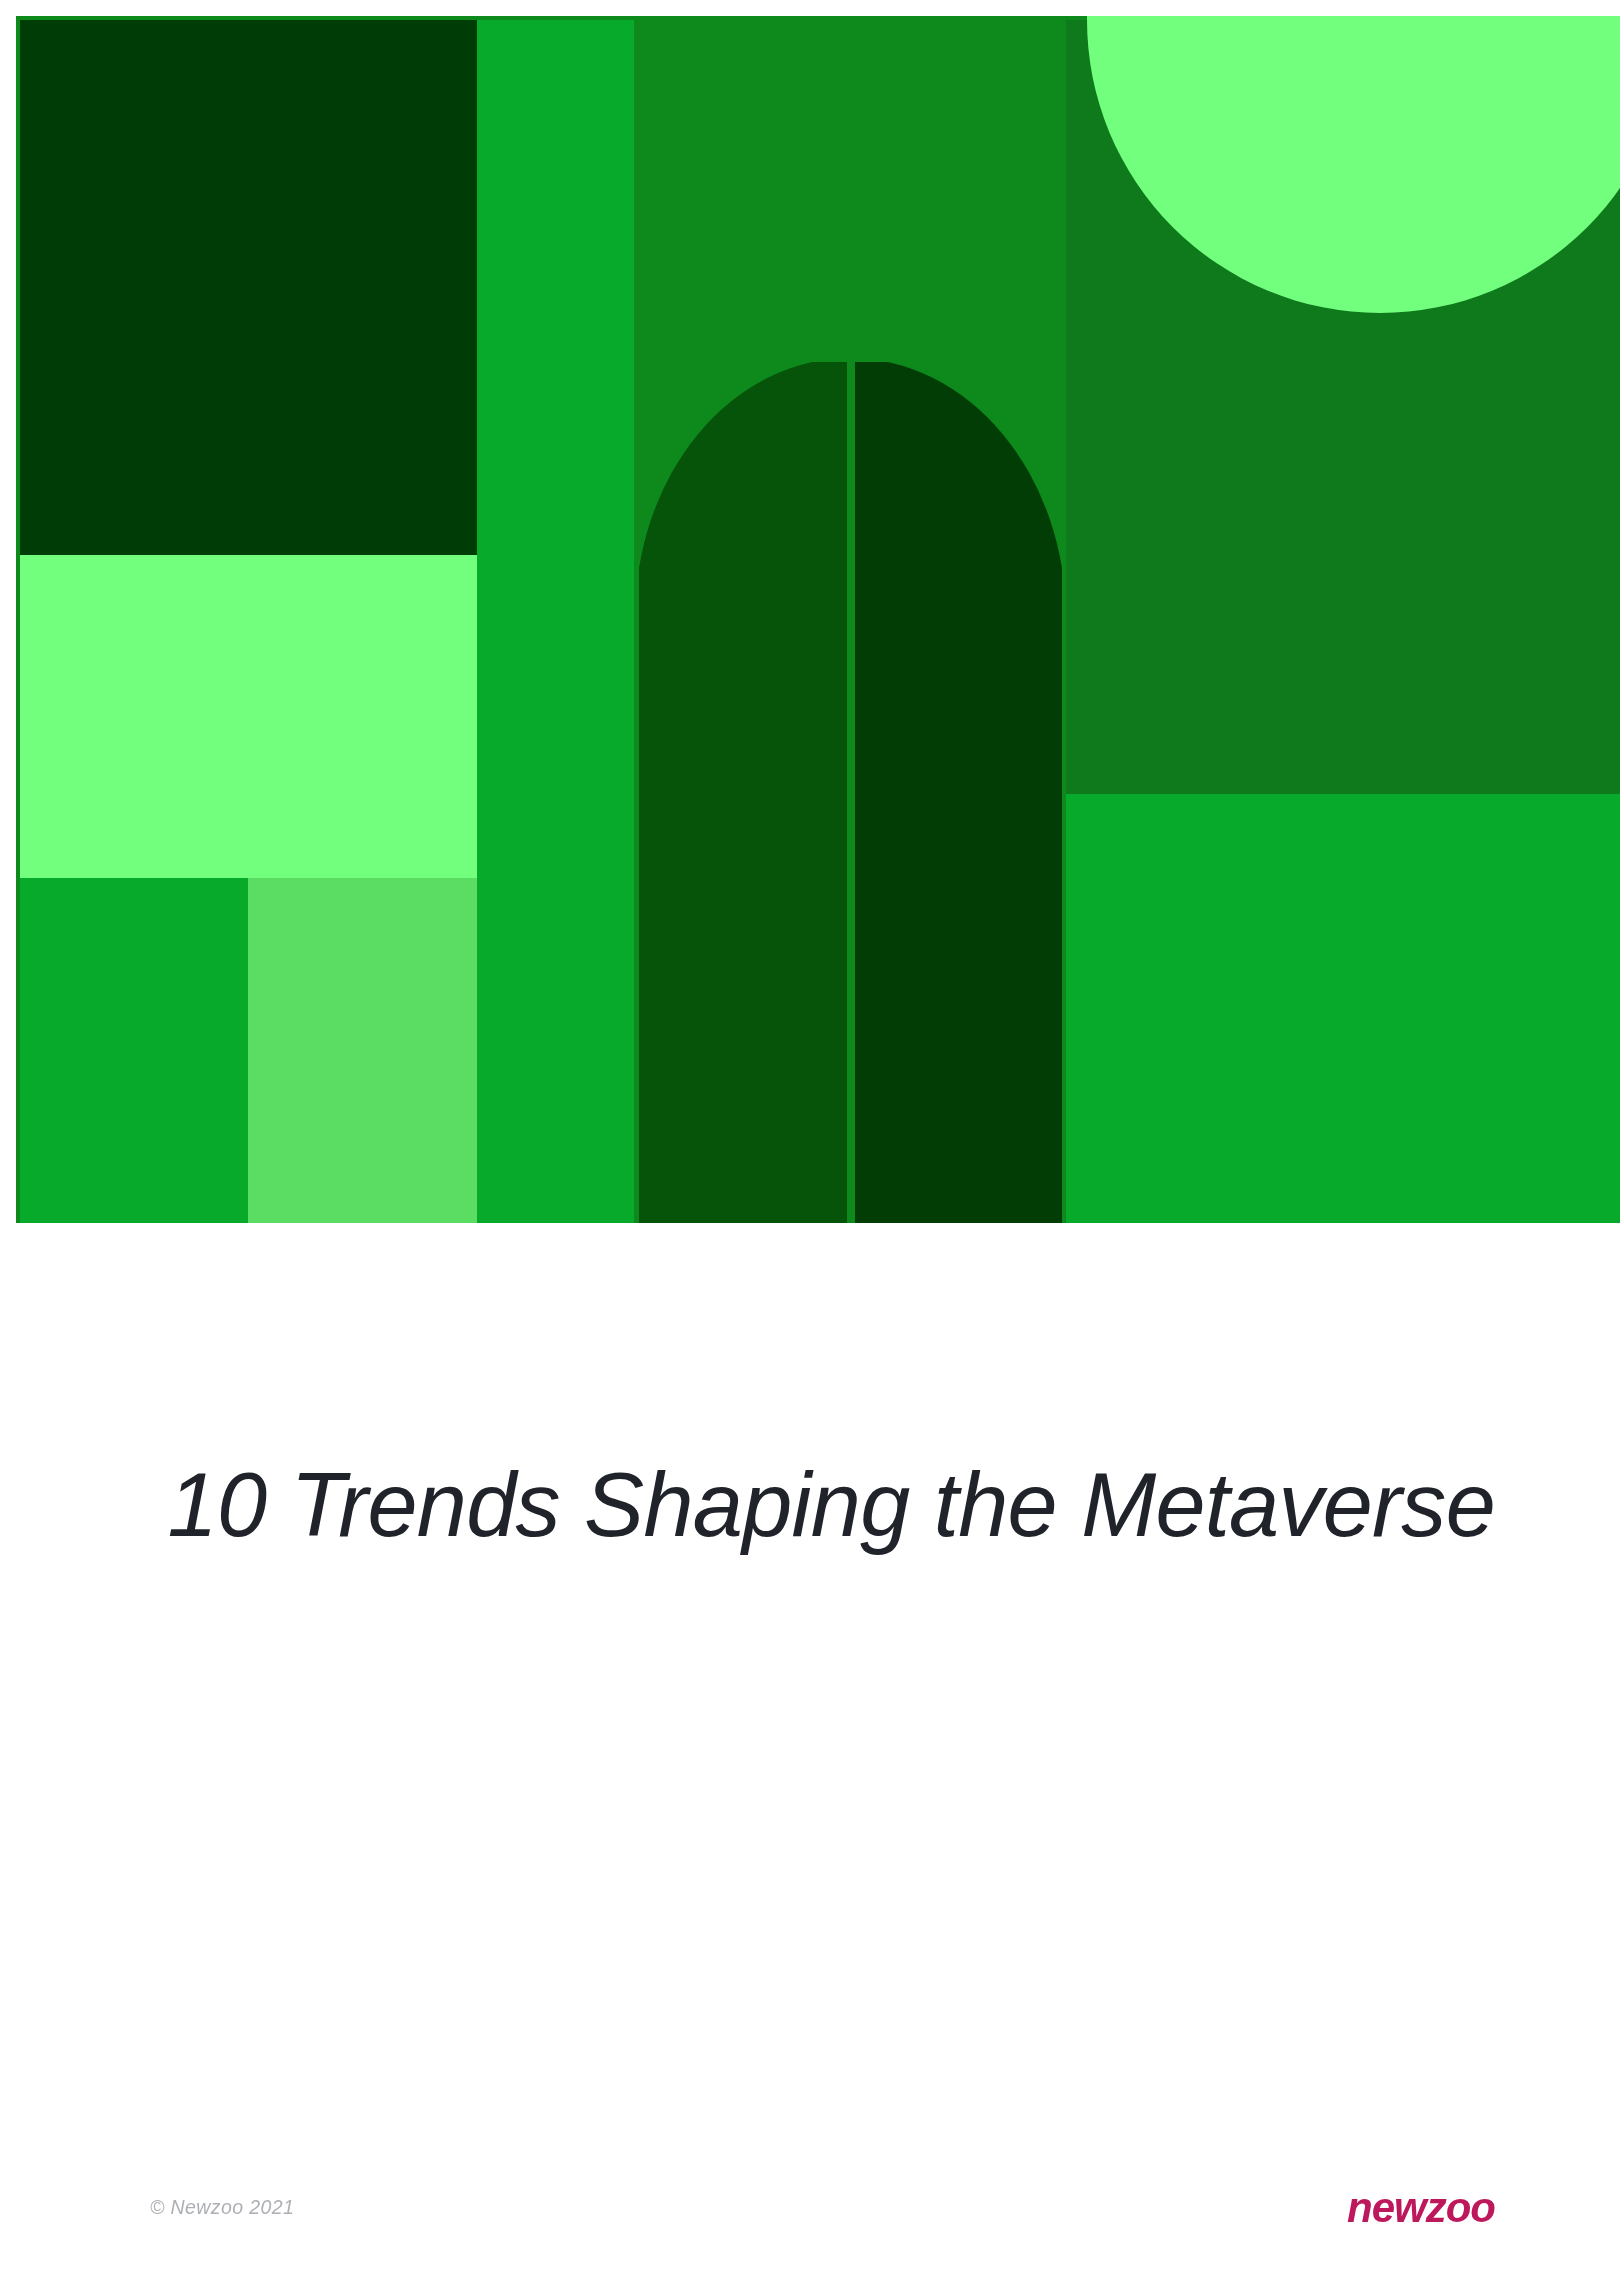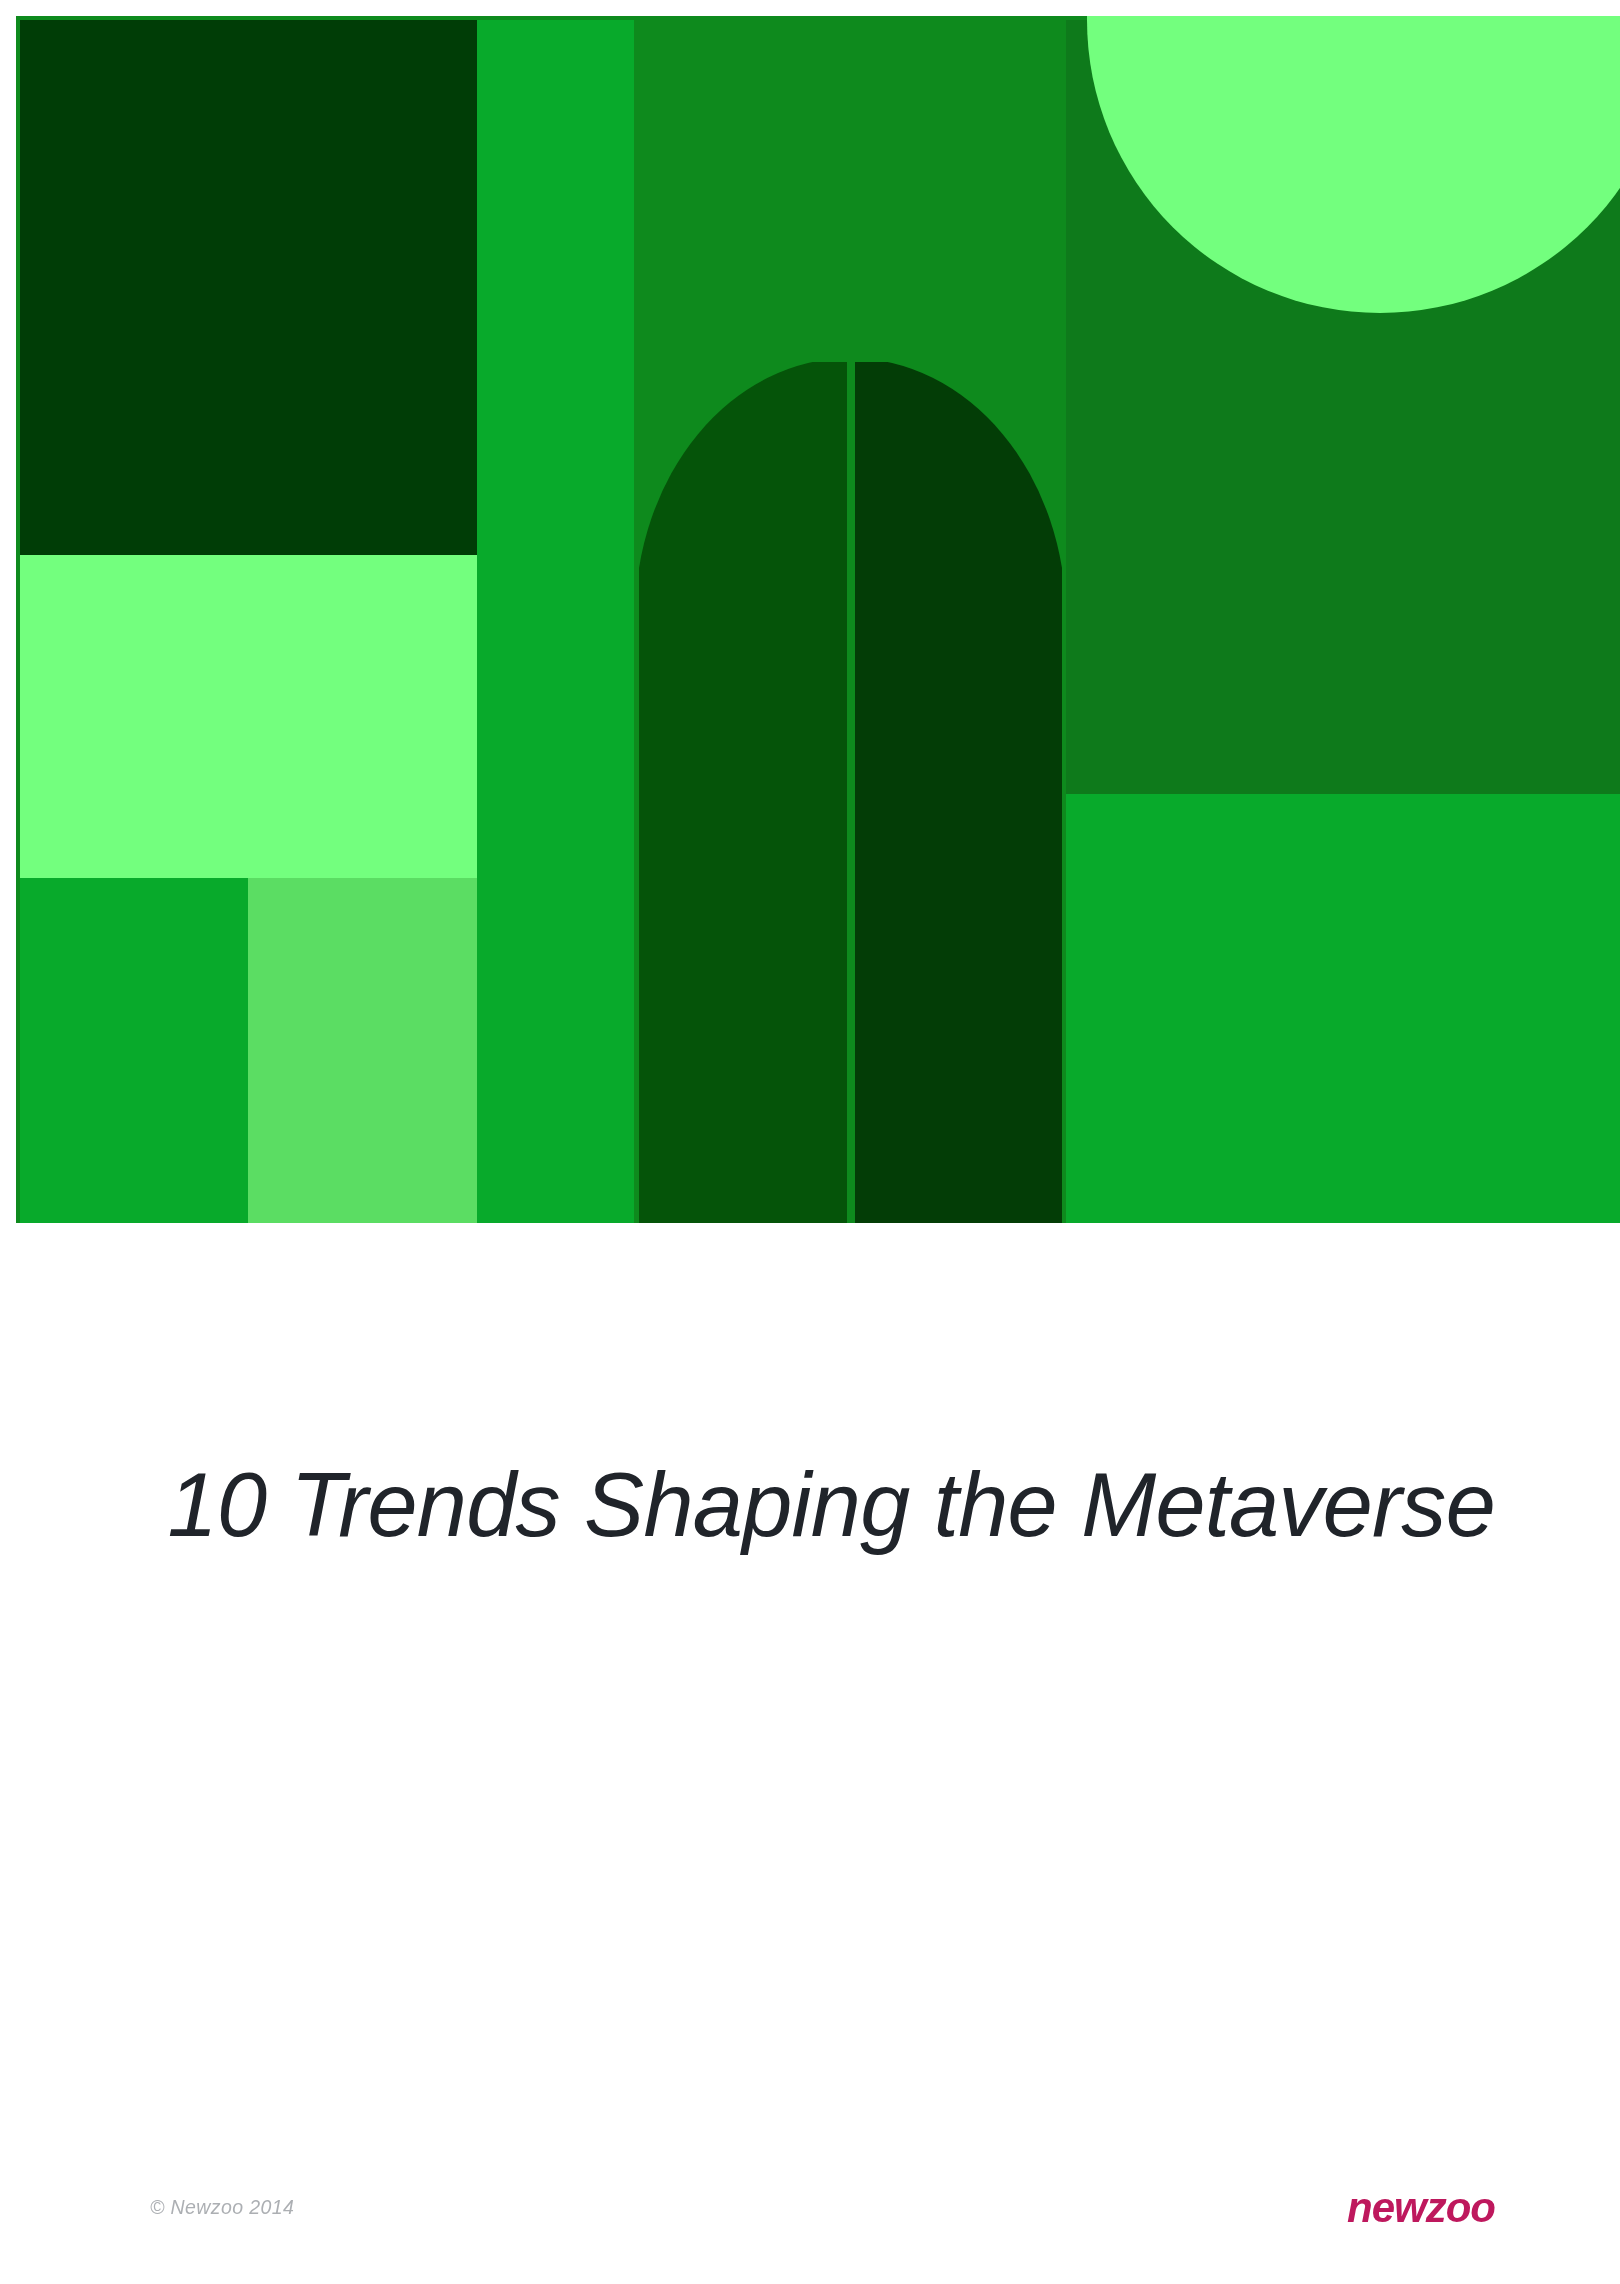--- a/index.html
+++ b/index.html
@@ -166,18 +166,18 @@
       <div class="arch-half-left"></div>
       <div class="arch-half-right"></div>
     </div>
   </div>
 
   <div class="title-block">
     <h1 class="cover-title">10 Trends Shaping the Metaverse</h1>
   </div>
 
   <div class="footer">
-    <span class="copyright">© Newzoo 2014</span>
+    <span class="copyright">© Newzoo 2021</span>
     <span class="brand-logo">newzoo</span>
   </div>
 
 </div>
 
 
 </body></html>

